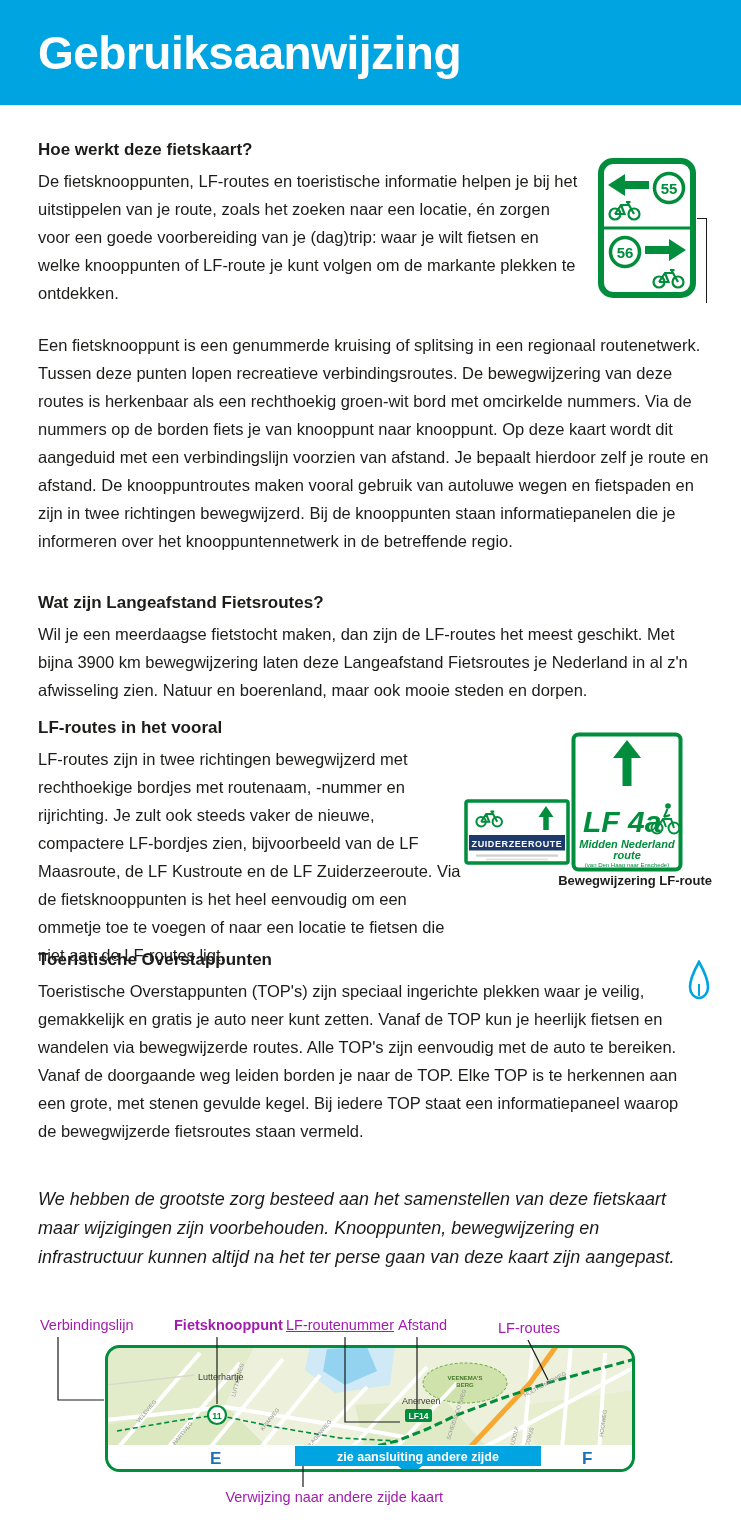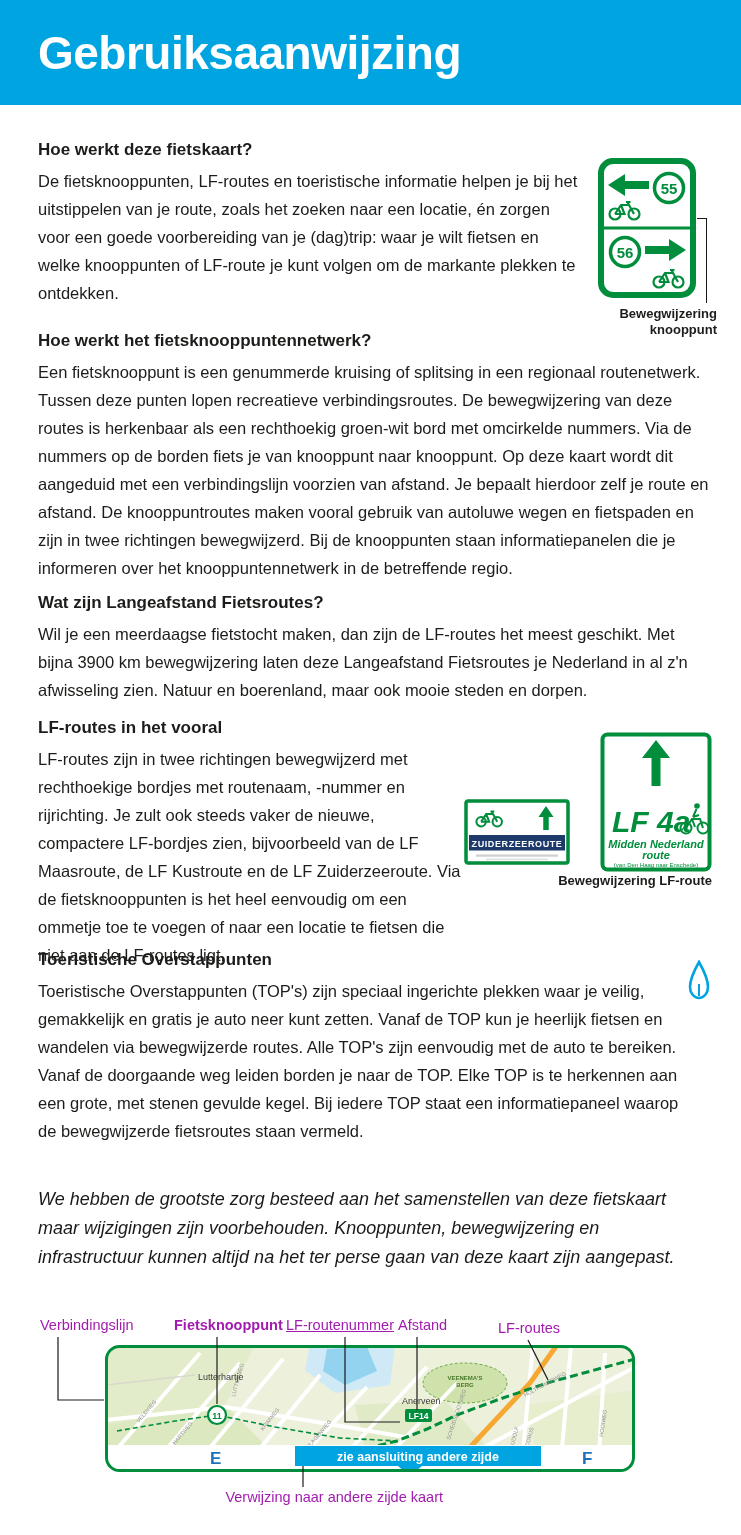--- a/index.html
+++ b/index.html
@@ -65,27 +65,22 @@
       <circle cx="28" cy="95" r="14.5" fill="#fff" stroke="#008d3c" stroke-width="3.5"></circle>
       <text x="28" y="100.5" text-anchor="middle" font-size="15" font-weight="bold" fill="#008d3c">56</text>
       <g>
         <line x1="48" y1="93" x2="76" y2="93" stroke="#008d3c" stroke-width="8"></line>
         <polygon points="89,93 72,82 72,104" fill="#008d3c"></polygon>
       </g>
       <use href="#kp-bike" x="56" y="110"></use>
     </svg>
   </div>
   <div class="bracket"></div>
-  <div class="caption" style="left:570px;top:306px;width:147px;text-align:right;">
-    <span>Bewegwijzering</span>
-    <span>knooppunt</span>
-  </div>
 
   <section class="block" style="top:331px;width:675px;">
-    <h2>Hoe werkt het fietsknooppuntennetwerk?</h2>
     <p>Een fietsknooppunt is een genummerde kruising of splitsing in een regionaal routenetwerk. Tussen deze punten lopen recreatieve verbindingsroutes. De bewegwijzering van deze routes is herkenbaar als een rechthoekig groen-wit bord met omcirkelde nummers. Via de nummers op de borden fiets je van knooppunt naar knooppunt. Op deze kaart wordt dit aangeduid met een verbindingslijn voorzien van afstand. Je bepaalt hierdoor zelf je route en afstand. De knooppuntroutes maken vooral gebruik van autoluwe wegen en fietspaden en zijn in twee richtingen bewegwijzerd. Bij de knooppunten staan informatiepanelen die je informeren over het knooppuntennetwerk in de betreffende regio.</p>
   </section>
 
   <section class="block" style="top:593px;width:675px;">
     <h2>Wat zijn Langeafstand Fietsroutes?</h2>
     <p>Wil je een meerdaagse fietstocht maken, dan zijn de LF-routes het meest geschikt. Met bijna 3900 km bewegwijzering laten deze Langeafstand Fietsroutes je Nederland in al z'n afwisseling zien. Natuur en boerenland, maar ook mooie steden en dorpen.</p>
   </section>
 
   <section class="block" style="top:718px;width:424px;">
     <h2>LF-routes in het vooral</h2>
@@ -104,21 +99,21 @@
         <line x1="0" y1="24" x2="0" y2="10" stroke="#008d3c" stroke-width="5.5"></line>
         <polygon points="-7.5,11 7.5,11 0,0" fill="#008d3c"></polygon>
       </g>
       <rect x="5" y="36" width="96" height="15.5" fill="#1d3a6b"></rect>
       <text x="53" y="47.5" text-anchor="middle" font-size="9" font-weight="bold" letter-spacing="0.6" fill="#fff">ZUIDERZEEROUTE</text>
       <rect x="12" y="55.5" width="82" height="2.2" fill="#cfcfcf"></rect>
       <rect x="22" y="59.5" width="62" height="1.8" fill="#e2e2e2"></rect>
     </svg>
   </div>
 
-  <div class="sign" style="left:600px;top:732px;text-align:right;">
+  <div class="sign" style="left:571px;top:732px;text-align:right;">
     <svg width="112" height="140" viewBox="0 0 112 140">
       <rect x="2.5" y="2.5" width="107" height="135" rx="5" fill="#fff" stroke="#008d3c" stroke-width="4"></rect>
       <g>
         <line x1="56" y1="54" x2="56" y2="22" stroke="#008d3c" stroke-width="9"></line>
         <polygon points="56,8 42,26 70,26" fill="#008d3c"></polygon>
       </g>
       <text x="12" y="100" font-size="30" font-weight="bold" font-style="italic" fill="#008d3c">LF 4a</text>
       <g transform="translate(79,68)" stroke="#008d3c" stroke-width="2" fill="none">
         <circle cx="7" cy="28" r="5.5"></circle>
         <circle cx="24" cy="28" r="5.5"></circle>

